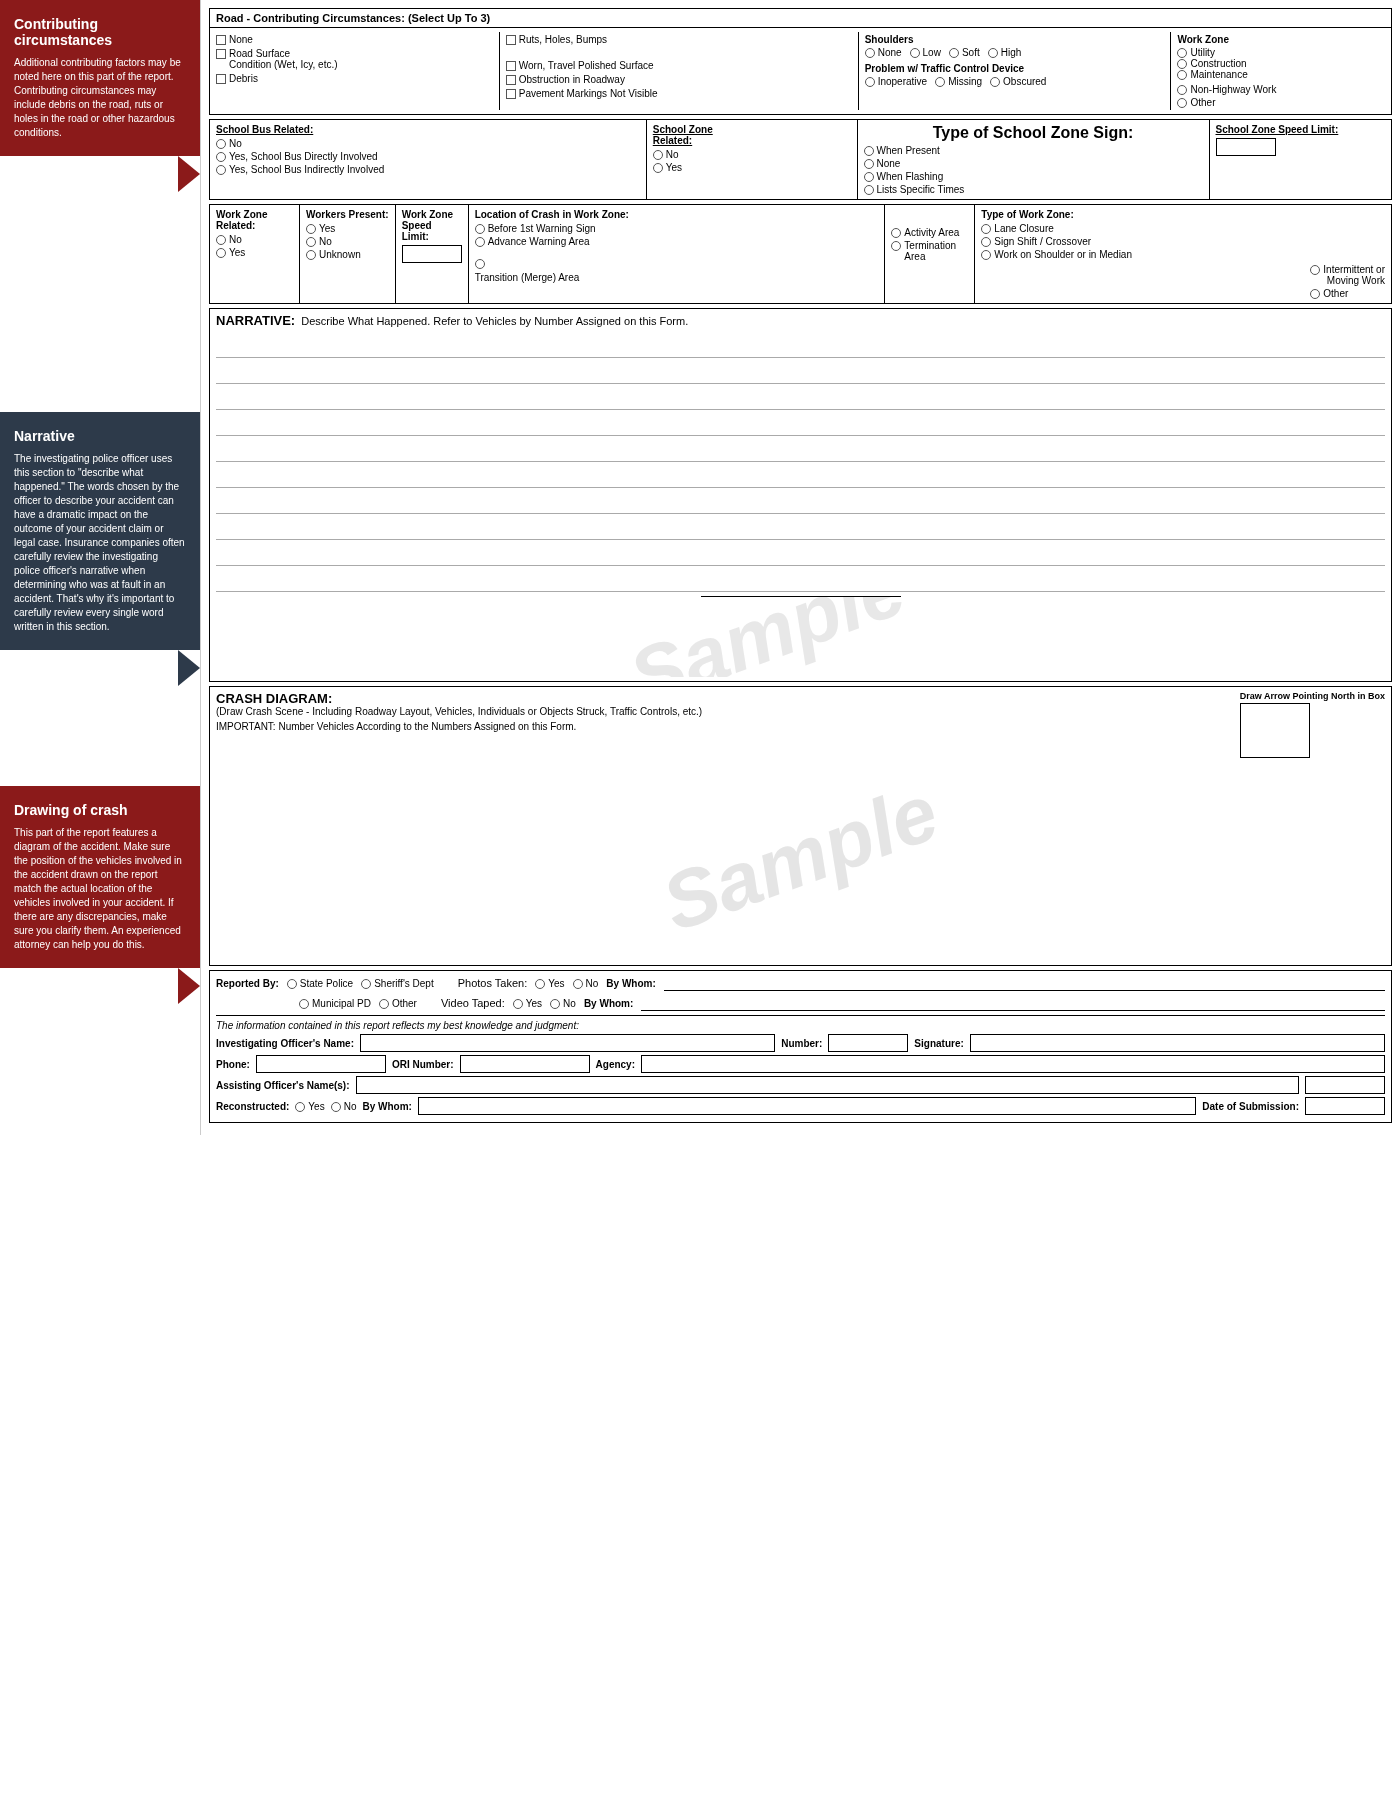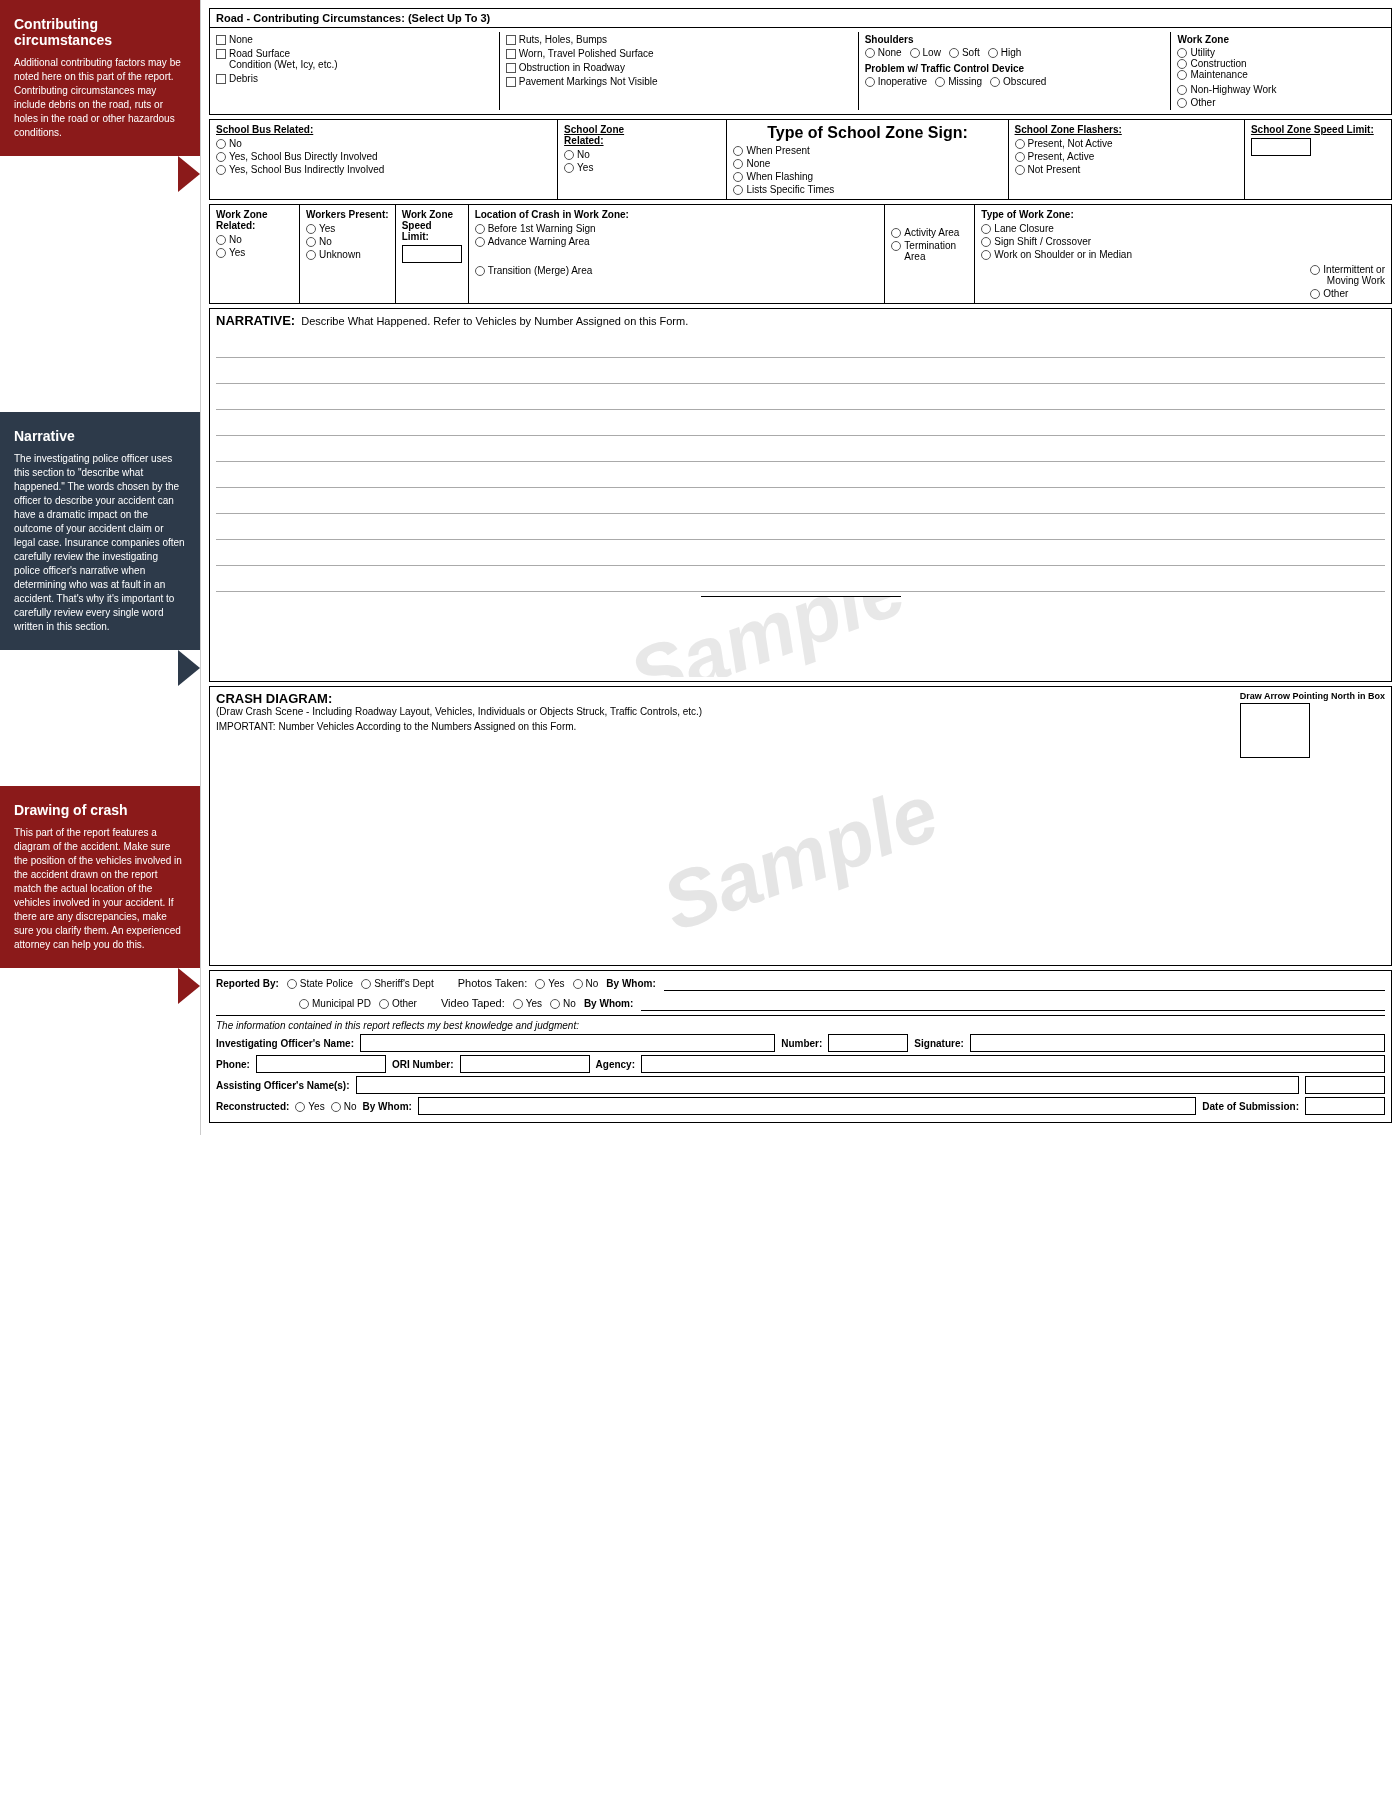--- a/index.html
+++ b/index.html
@@ -264,21 +264,21 @@
           <span class="cb-box"></span>
           <span>Debris</span>
         </div>
       </div>
 
       <div style="flex:1.5; padding: 2px 6px; border-right: 1px solid #000;">
         <div class="cb-item">
           <span class="cb-box"></span>
           <span>Ruts, Holes, Bumps</span>
         </div>
-        <div class="cb-item" style="margin-top:3px;">
+        <div class="cb-item" style="margin-top:15px;">
           <span class="cb-box"></span>
           <span>Worn, Travel Polished Surface</span>
         </div>
         <div class="cb-item" style="margin-top:3px;">
           <span class="cb-box"></span>
           <span>Obstruction in Roadway</span>
         </div>
         <div class="cb-item" style="margin-top:3px;">
           <span class="cb-box"></span>
           <span>Pavement Markings Not Visible</span>
@@ -395,35 +395,20 @@
       <div class="cb-item" style="margin-top:2px;">
           <span class="radio-circle"></span>
           <span>When Flashing</span>
         </div>
       <div class="cb-item" style="margin-top:2px;">
           <span class="radio-circle"></span>
           <span>Lists Specific Times</span>
         </div>
     </div>
 
-    <div style="flex:1; padding: 4px 6px; border-right: 1px solid #000;">
-      <div style="font-weight:bold; font-size:10px; text-decoration:underline; margin-bottom:3px;">School Zone Flashers:</div>
-      <div class="cb-item">
-          <span class="radio-circle"></span>
-          <span>Present, Not Active</span>
-        </div>
-      <div class="cb-item" style="margin-top:2px;">
-          <span class="radio-circle"></span>
-          <span>Present, Active</span>
-        </div>
-      <div class="cb-item" style="margin-top:2px;">
-          <span class="radio-circle"></span>
-          <span>Not Present</span>
-        </div>
-    </div>
 
     <div style="flex:0.6; padding: 4px 6px;">
       <div style="font-weight:bold; font-size:10px; text-decoration:underline; margin-bottom:3px;">School Zone Speed Limit:</div>
       <span class="field-input-sm"></span>
     </div>
   </div>
 
   <div style="display:flex; border: 1px solid #000; margin-bottom: 4px;">
 
     <div style="min-width:90px; padding: 4px 6px; border-right: 1px solid #000;">
@@ -462,21 +447,21 @@
     <div style="flex:1.5; padding: 4px 6px; border-right: 1px solid #000;">
       <div style="font-weight:bold; font-size:10px; margin-bottom:3px;">Location of Crash in Work Zone:</div>
       <div class="cb-item">
           <span class="radio-circle"></span>
           <span>Before 1st Warning Sign</span>
         </div>
       <div class="cb-item" style="margin-top:2px;">
           <span class="radio-circle"></span>
           <span>Advance Warning Area</span>
         </div>
-      <div class="cb-item" style="margin-top:18px;">
+      <div class="cb-item" style="margin-top:11px;flex-direction:column;">
           <span class="radio-circle"></span>
           <span>Transition (Merge) Area</span>
         </div>
     </div>
 
     <div style="min-width:90px; padding: 4px 6px; border-right: 1px solid #000;">
       <div style="height: 18px;"></div>
       <div class="cb-item">
           <span class="radio-circle"></span>
           <span>Activity Area</span>

